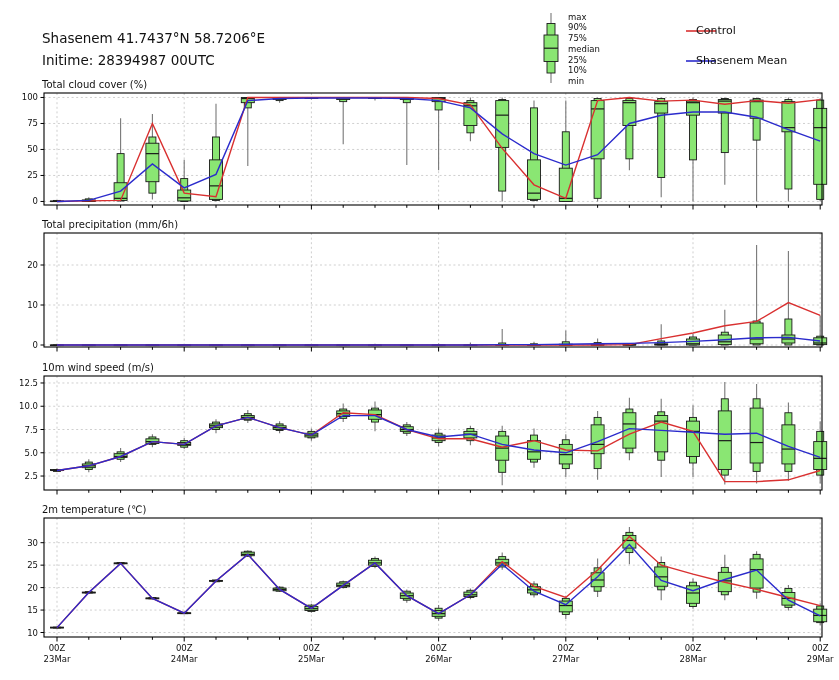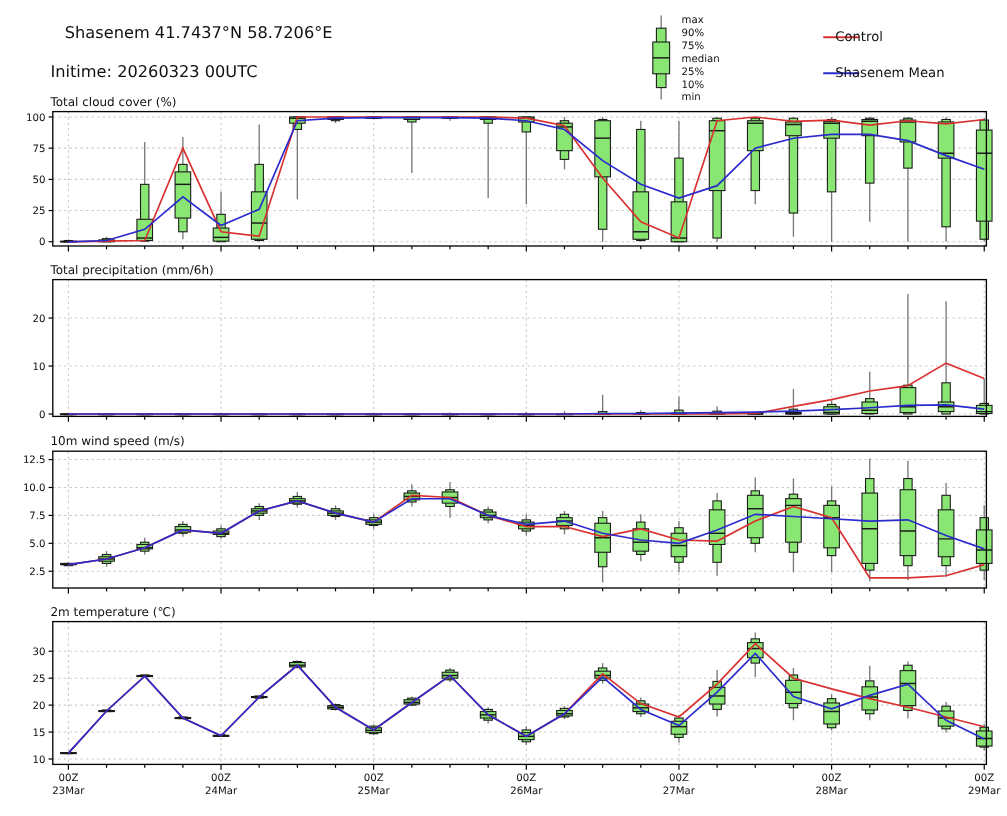--- a/index.html
+++ b/index.html
@@ -1,19 +1,19 @@
 <!DOCTYPE html>
 <html><head>
 <meta charset="utf-8">
 <style>
   html,body{margin:0;padding:0;background:#ffffff;}
   .figure{position:relative;width:839px;height:680px;background:#ffffff;overflow:hidden;
           font-family:"DejaVu Sans","Liberation Sans",sans-serif;color:#000;}
   .hdr{position:absolute;left:42px;font-size:13.5px;color:#111;white-space:nowrap;}
-  .hdr1{top:8px;} .hdr2{top:20px;margin-left:12px;} .hdr3{top:52px;}
+  .hdr1{top:8px;} .hdr2{top:30px;} .hdr3{top:52px;}
   .leg-label{position:absolute;left:696px;font-size:11px;color:#111;white-space:nowrap;}
   .leg-control{top:24px;} .leg-mean{top:54px;}
   svg{position:absolute;left:0;top:0;}
   text{font-family:"DejaVu Sans","Liberation Sans",sans-serif;}
 </style>
 </head>
 <body>
 
 <div class="figure">
   <svg id="chart-svg" width="839" height="680" viewBox="0 0 839 680">
@@ -879,16 +879,16 @@
         <text x="568" y="40.5" font-size="8.5px" fill="#111111">75%</text>
         <text x="568" y="51.5" font-size="8.5px" fill="#111111">median</text>
         <text x="568" y="62.5" font-size="8.5px" fill="#111111">25%</text>
         <text x="568" y="73" font-size="8.5px" fill="#111111">10%</text>
         <text x="568" y="83.5" font-size="8.5px" fill="#111111">min</text>
         <line x1="686" x2="716" y1="31" y2="31" stroke="#d93030" stroke-width="1.6"></line>
         <line x1="686" x2="716" y1="61" y2="61" stroke="#2b2bcc" stroke-width="1.6"></line>
       </g>
     </svg>
   <div class="hdr hdr2">Shasenem 41.7437°N 58.7206°E</div>
-  <div class="hdr hdr3">Initime: 20260323 00UTC</div>
+  <div class="hdr hdr3">Initime: 28394987 00UTC</div>
   <div class="leg-label leg-control">Control</div>
   <div class="leg-label leg-mean">Shasenem Mean</div>
 </div>
 
 </body></html>

